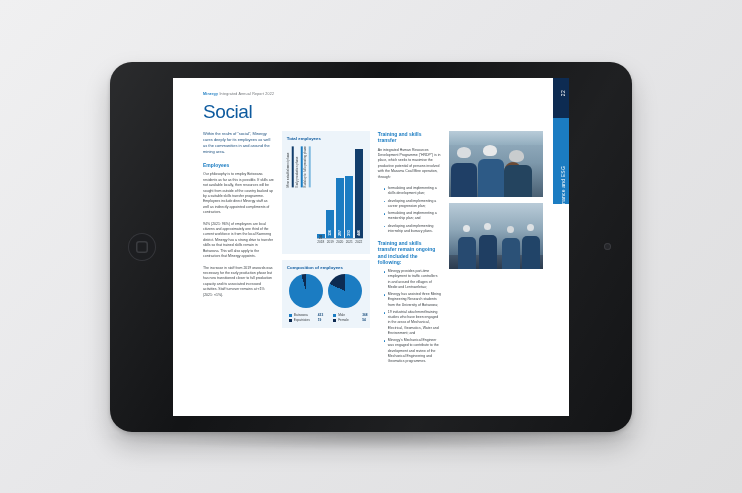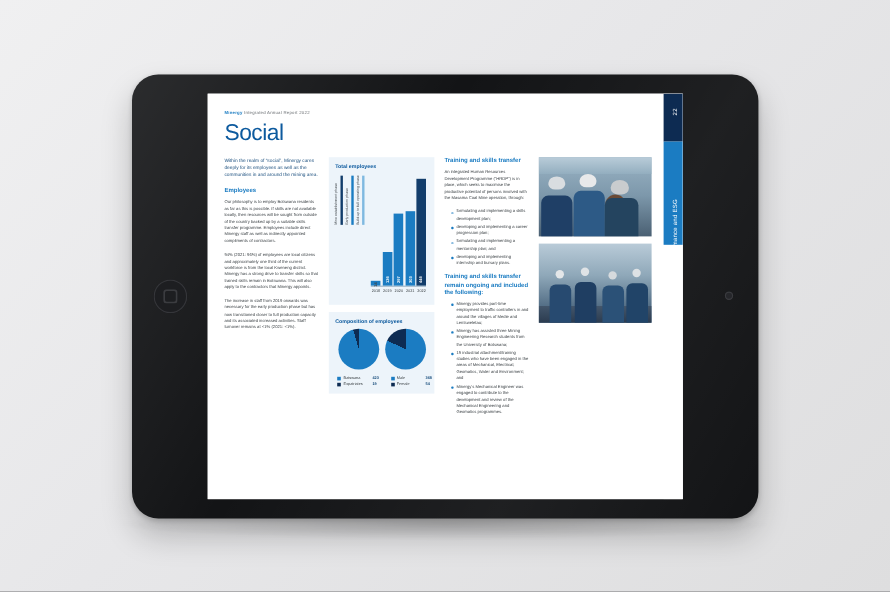--- a/index.html
+++ b/index.html
@@ -130,21 +130,21 @@
     writing-mode: vertical-rl;
     transform: rotate(180deg);
     white-space: nowrap;
   }
 
   .doc {
     position: absolute;
     left: 0; top: 0;
     right: 16px;
     bottom: 0;
-    padding: 14px 10px 8px 14px;
+    padding: 14px 10px 8px 30px;
     box-sizing: border-box;
   }
 
   .runhead {
     font-size: 3.6px;
     color: #6b6f73;
     letter-spacing: .2px;
     margin-bottom: 6px;
   }
   .runhead b { color: #1b7cc2; font-weight: bold; }

